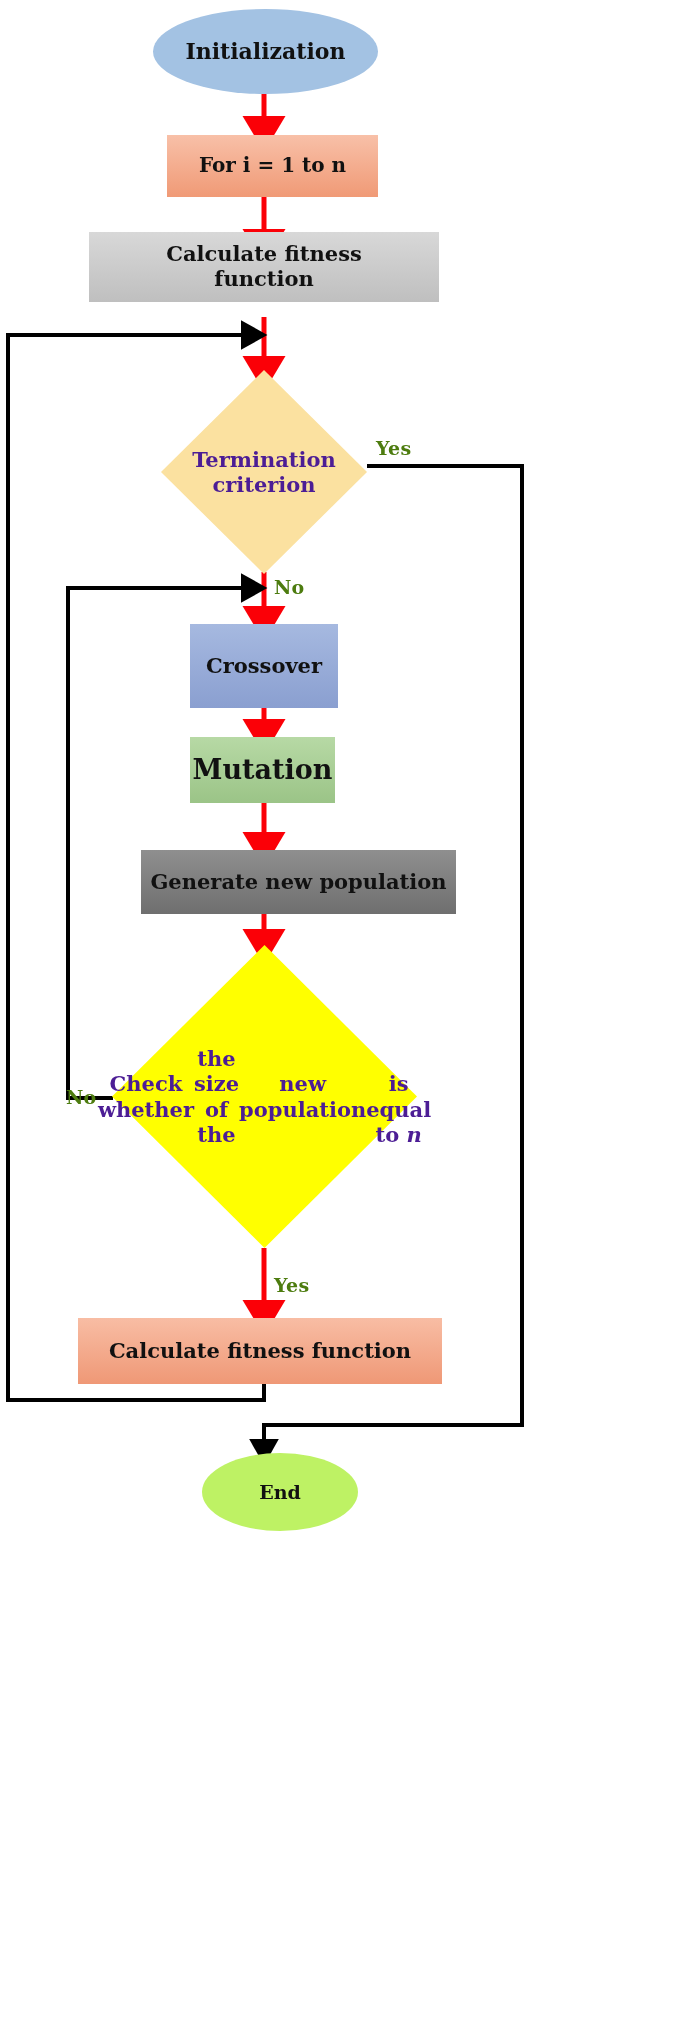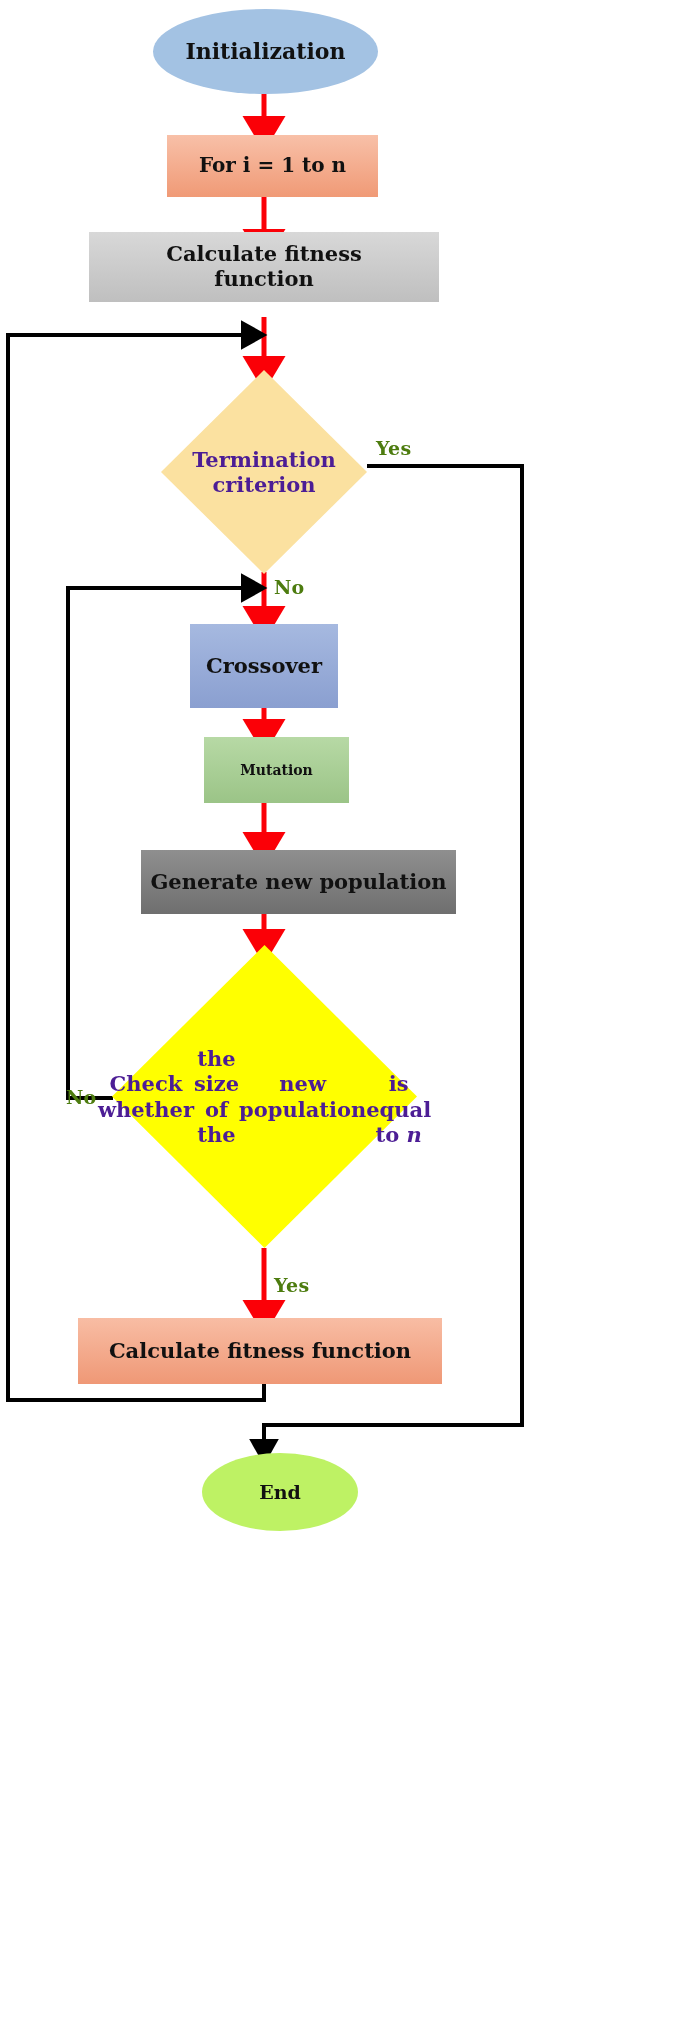--- a/index.html
+++ b/index.html
@@ -134,21 +134,21 @@
   </div>
 
   <div class="edge-label" style="left:274px; top:576px;">
     <span>No</span>
   </div>
 
   <div class="node" style="left:190px; top:624px; width:148px; height:84px; background:linear-gradient(180deg,#a6b9e0,#8a9fd0); font-size:21px;">
     <span>Crossover</span>
   </div>
 
-  <div class="node" style="left:204px; top:737px; width:145px; height:66px; background:linear-gradient(180deg,#b7d9a5,#9bc487); font-size:14px;">
+  <div class="node" style="left:190px; top:737px; width:145px; height:66px; background:linear-gradient(180deg,#b7d9a5,#9bc487); font-size:27px;">
     <span>Mutation</span>
   </div>
 
   <div class="node" style="left:105px; top:850px; width:315px; height:64px; background:linear-gradient(180deg,#8f8f8f,#6f6f6f); font-size:21px;margin-left:36px;">
     <span>Generate  new population</span>
   </div>
 
   <div class="diamond-wrap" style="left:112px; top:945px; width:305px; height:303px;">
     <svg class="diamond-shape" viewBox="0 0 305 303">
       <polygon points="152.5,0 305,151.5 152.5,303 0,151.5" fill="#ffff00"></polygon>

